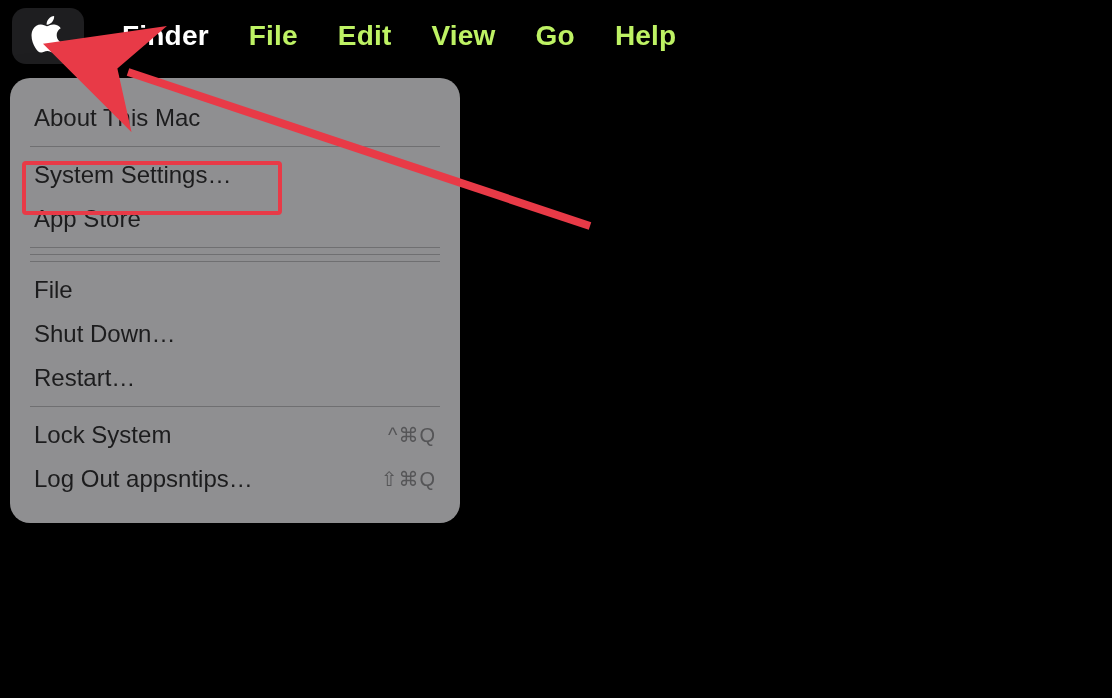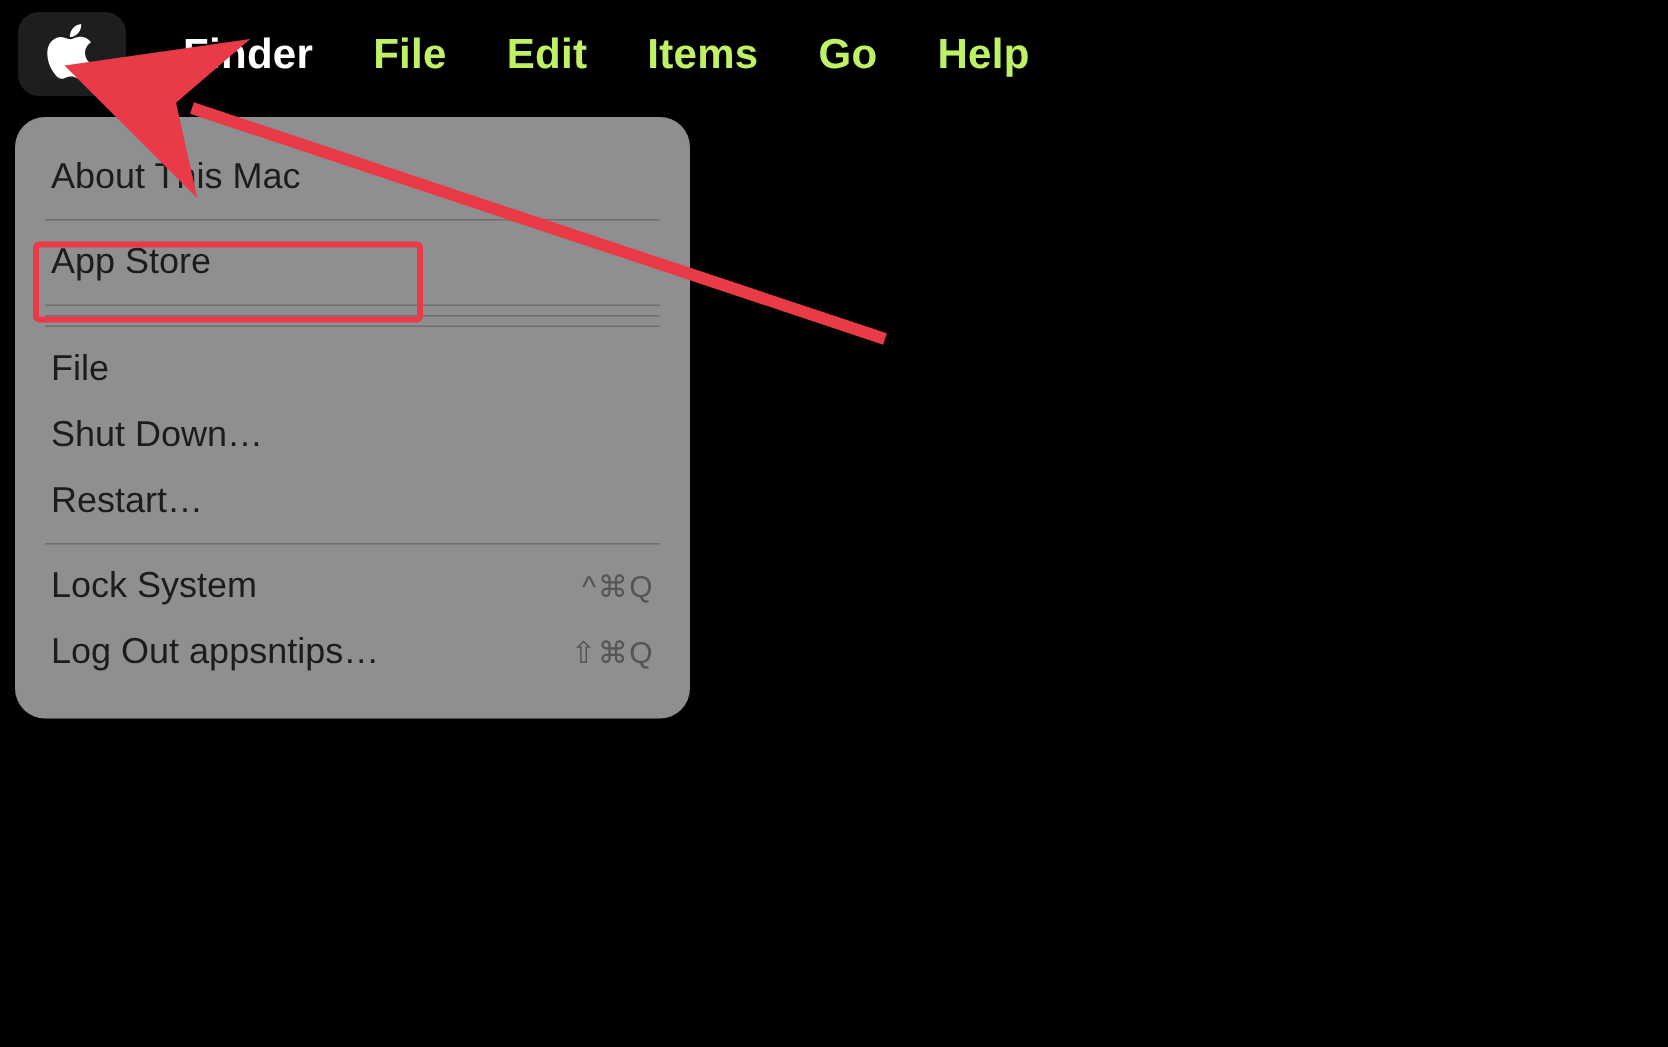--- a/index.html
+++ b/index.html
@@ -122,32 +122,35 @@
       <svg viewBox="0 0 170 200">
         <path d="M128.5 106.3c-.2-23.5 19.2-34.8 20-35.3-10.9-15.9-27.8-18.1-33.8-18.3-14.4-1.5-28.1 8.5-35.4 8.5-7.3 0-18.6-8.3-30.6-8.1-15.7.2-30.2 9.1-38.3 23.1-16.3 28.3-4.2 70.2 11.7 93.2 7.8 11.2 17.1 23.8 29.2 23.3 11.7-.5 16.1-7.6 30.3-7.6 14.2 0 18.1 7.6 30.5 7.3 12.6-.2 20.6-11.4 28.3-22.7 8.9-13 12.6-25.6 12.8-26.2-.3-.1-24.5-9.4-24.7-37.2zM105.8 40.2c6.5-7.9 10.9-18.9 9.7-29.8-9.4.4-20.7 6.2-27.4 14.1-6 7-11.3 18.1-9.9 28.8 10.4.8 21.1-5.3 27.6-13.1z"></path>
       </svg>
     </span>
   </div>
 
   <div class="menubar-items">
     <span class="app-name">Finder</span>
     <span class="menu-item">File</span>
     <span class="menu-item">Edit</span>
-    <span class="menu-item">Items</span>
+    <span class="menu-item">View</span>
     <span class="menu-item">Go</span>
     <span class="menu-item">Help</span>
   </div>
 </div>
 
 <div class="dropdown">
   <div class="row">
     <span>About This Mac</span>
   </div>
   <div class="sep"></div>
 
+  <div class="row">
+    <span>System Settings…</span>
+  </div>
   <div class="row">
     <span>App Store</span>
   </div>
   <div class="sep"></div>
 
   <div class="sep"></div>
 
   <div class="sep"></div>
 
   <div class="row">

